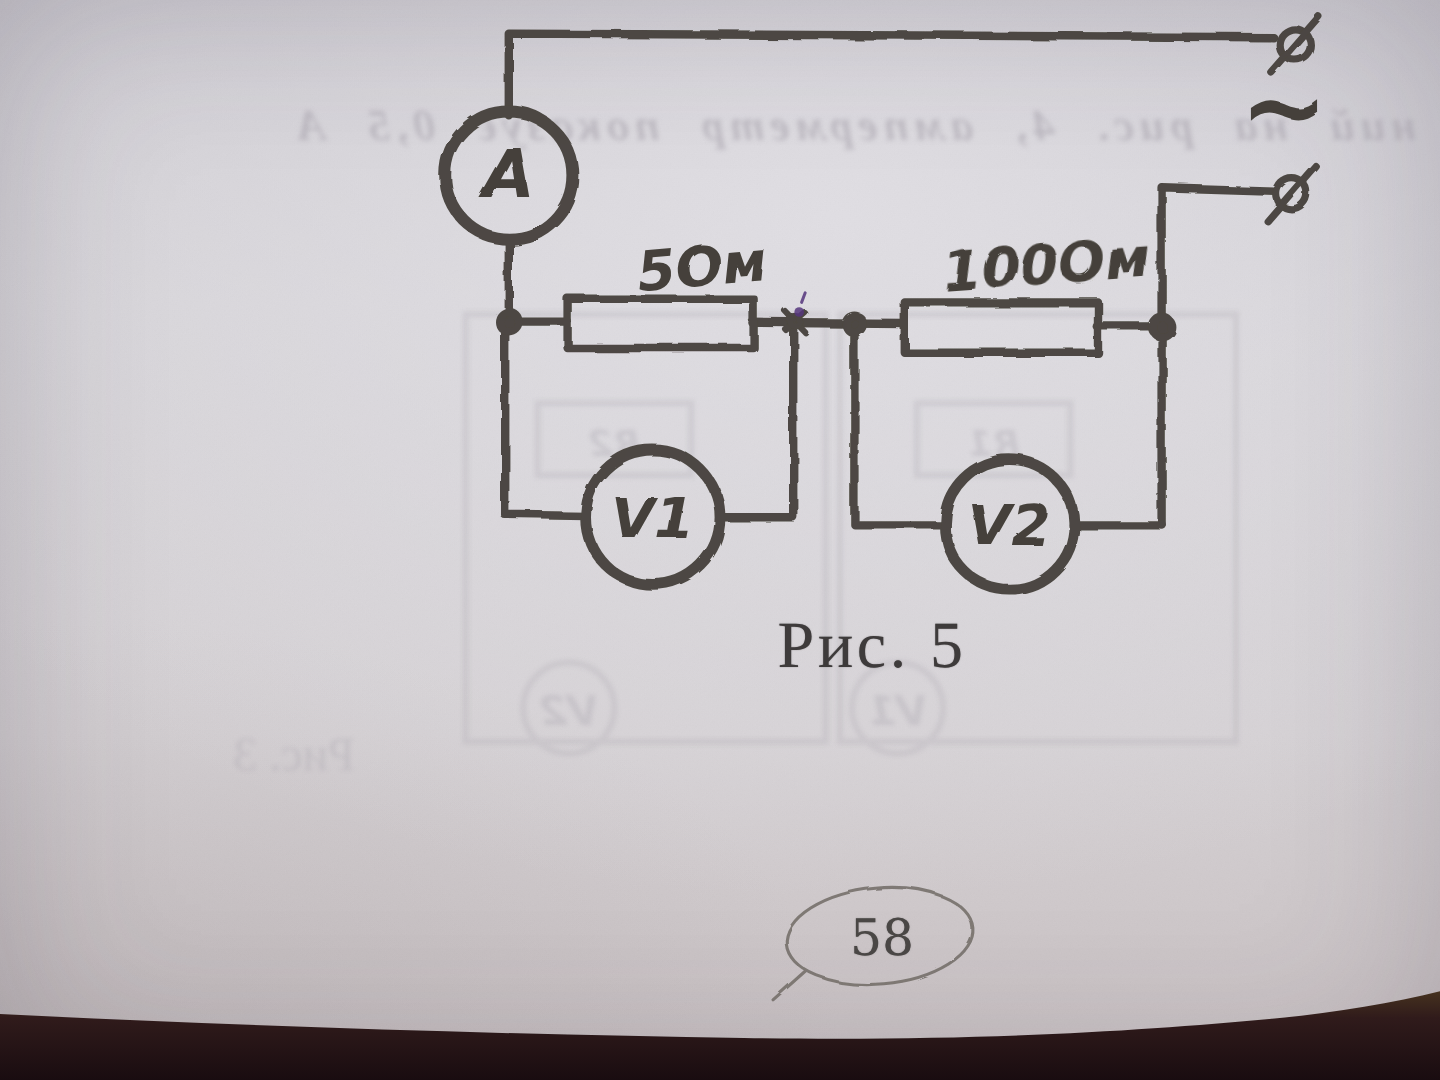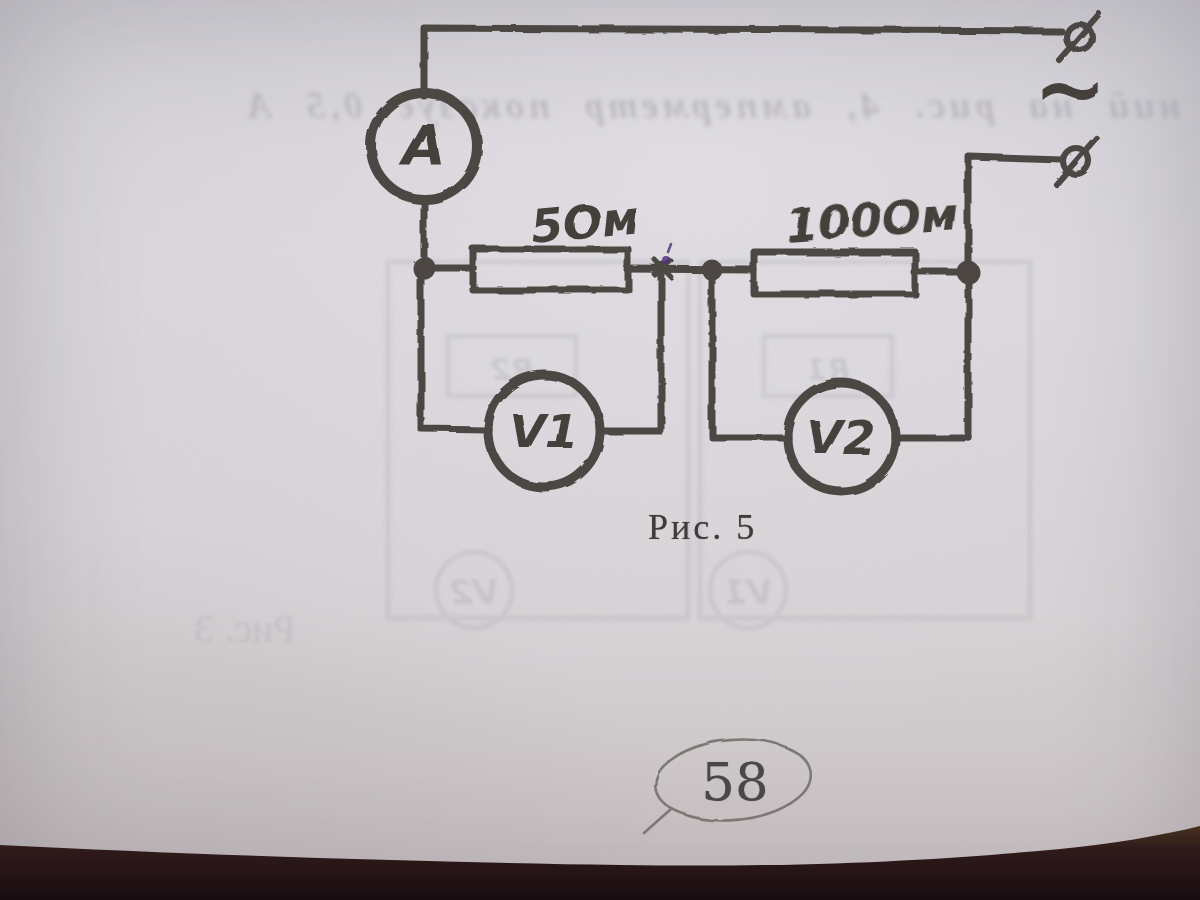--- a/index.html
+++ b/index.html
@@ -18,27 +18,27 @@
   .ghost-layer{filter:blur(1.6px);opacity:.55;}
   .ghost-top{
     left:30px;top:84px;width:1150px;height:52px;
     transform:scaleX(-1);
     font-family:"Liberation Serif",serif;font-style:italic;font-weight:bold;
     font-size:37px;letter-spacing:5px;word-spacing:16px;
     color:#a7a2ac;opacity:.55;filter:blur(2px);white-space:nowrap;
   }
   .caption{
     left:648px;top:506px;
-    font-family:"Liberation Serif",serif;font-size:36px;color:#3e3b3b;
+    font-family:"Liberation Serif",serif;font-size:55px;color:#3e3b3b;
     letter-spacing:3px;text-shadow:0 0 1px rgba(62,59,59,.6);
   }
   .pagenum{
     left:657px;top:736px;width:156px;height:90px;
     display:flex;align-items:center;justify-content:center;
-    font-family:"DejaVu Serif",serif;font-size:53px;color:#4a4745;
+    font-family:"DejaVu Serif",serif;font-size:42px;color:#4a4745;
     text-shadow:0 0 1px rgba(70,67,65,.5);
   }
   .grain{left:0;top:0;mix-blend-mode:multiply;opacity:.5;pointer-events:none;}
 </style>
 </head>
 <body>
 
 <div class="photo">
 
   <div class="abs ghost-top">ний на рис. 4, амперметр показує 0,5 А</div>

